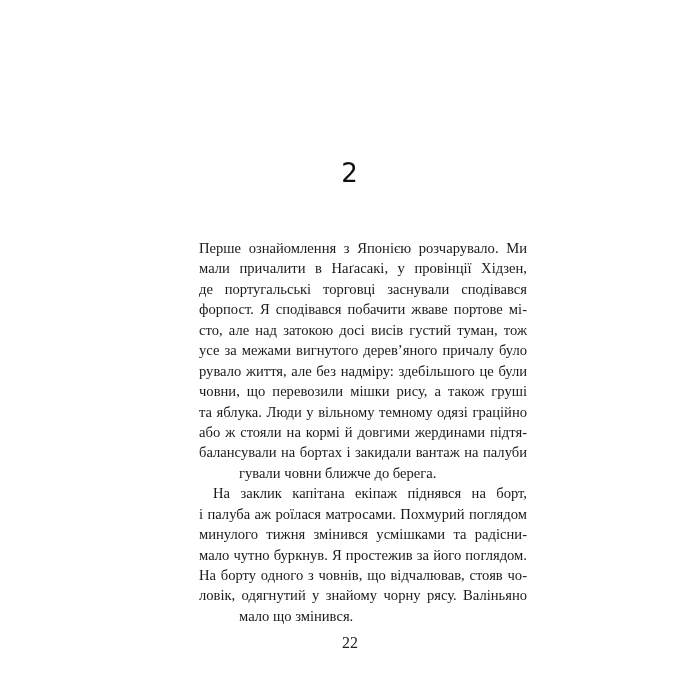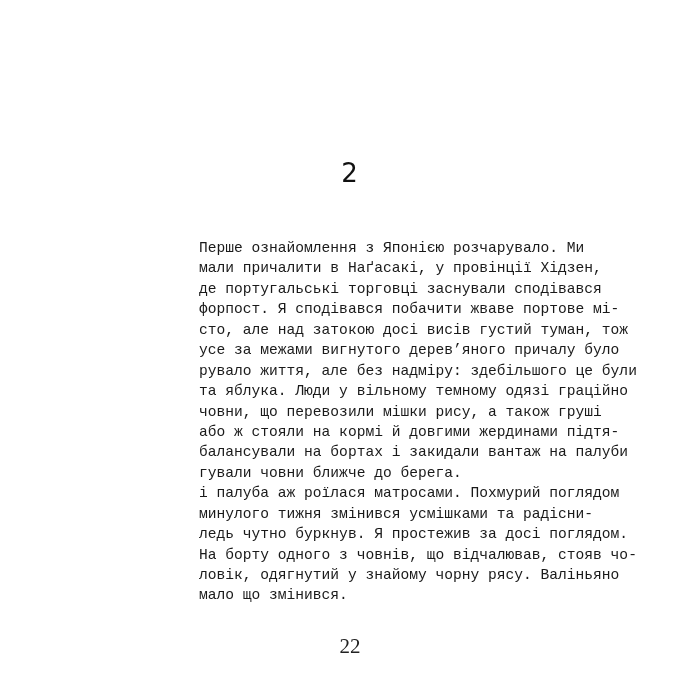--- a/index.html
+++ b/index.html
@@ -9,56 +9,57 @@
       position: absolute; left: 0; width: 700px; top: 158px;
       text-align: center;
       font-family: "DejaVu Sans", sans-serif;
       font-size: 26px; color: #111; letter-spacing: 1px;
     }
     .body-text {
       position: absolute; left: 199px; top: 238px; width: 328px;
       font-family: "Liberation Serif", serif;
       font-size: 14.6px; line-height: 20.45px; color: #1a1a1a;
     }
-    .line { display: block; text-align: justify; text-align-last: justify; white-space: nowrap; height: 20.45px; font-family: Liberation Mono, monospace; }
-    .line.last { text-align-last: left; }
+    .line { display: block; text-align: justify; text-align-last: justify; white-space: nowrap; height: 20.45px; }
+    .line.last { text-align-last: left; margin-left: 40px; }
     .line.indent { padding-left: 14px; }
     .line > span { display: inline; }
     .page-number {
       position: absolute; left: 0; width: 700px; top: 634px;
       text-align: center;
       font-family: "Liberation Serif", serif;
-      font-size: 21px; color: #222;
+      font-size: 16px; color: #222;
     }
   </style>
 </head>
 <body>
 
 <div class="page">
   <div class="chapter-number">2</div>
 
   <div class="body-text">
     <div>
       <span class="line"><span>Перше ознайомлення з Японією розчарувало. Ми</span></span>
       <span class="line"><span>мали причалити в Наґасакі, у провінції Хідзен,</span></span>
       <span class="line"><span>де португальські торговці заснували сподівався</span></span>
       <span class="line"><span>форпост. Я сподівався побачити жваве портове мі-</span></span>
       <span class="line"><span>сто, але над затокою досі висів густий туман, тож</span></span>
       <span class="line"><span>усе за межами вигнутого дерев’яного причалу було</span></span>
       <span class="line"><span>рувало життя, але без надміру: здебільшого це були</span></span>
+      <span class="line"><span>човни, що перевозили мішки рису, а також груші</span></span>
       <span class="line"><span>та яблука. Люди у вільному темному одязі граційно</span></span>
-      <span class="line"><span>човни, що перевозили мішки рису, а також груші</span></span>
       <span class="line"><span>або ж стояли на кормі й довгими жердинами підтя-</span></span>
       <span class="line"><span>балансували на бортах і закидали вантаж на палуби</span></span>
       <span class="line last"><span>гували човни ближче до берега.</span></span>
     </div>
     <div>
+      <span class="line indent"><span>На заклик капітана екіпаж піднявся на борт,</span></span>
       <span class="line"><span>і палуба аж роїлася матросами. Похмурий поглядом</span></span>
       <span class="line"><span>минулого тижня змінився усмішками та радісни-</span></span>
-      <span class="line"><span>ледь чутно буркнув. Я простежив за досі поглядом.</span></span>
+      <span class="line"><span>мало чутно буркнув. Я простежив за його поглядом.</span></span>
       <span class="line"><span>На борту одного з човнів, що відчалював, стояв чо-</span></span>
       <span class="line"><span>ловік, одягнутий у знайому чорну рясу. Валіньяно</span></span>
       <span class="line last"><span>мало що змінився.</span></span>
     </div>
   </div>
 
   <div class="page-number">22</div>
 </div>
 
 </body></html>

